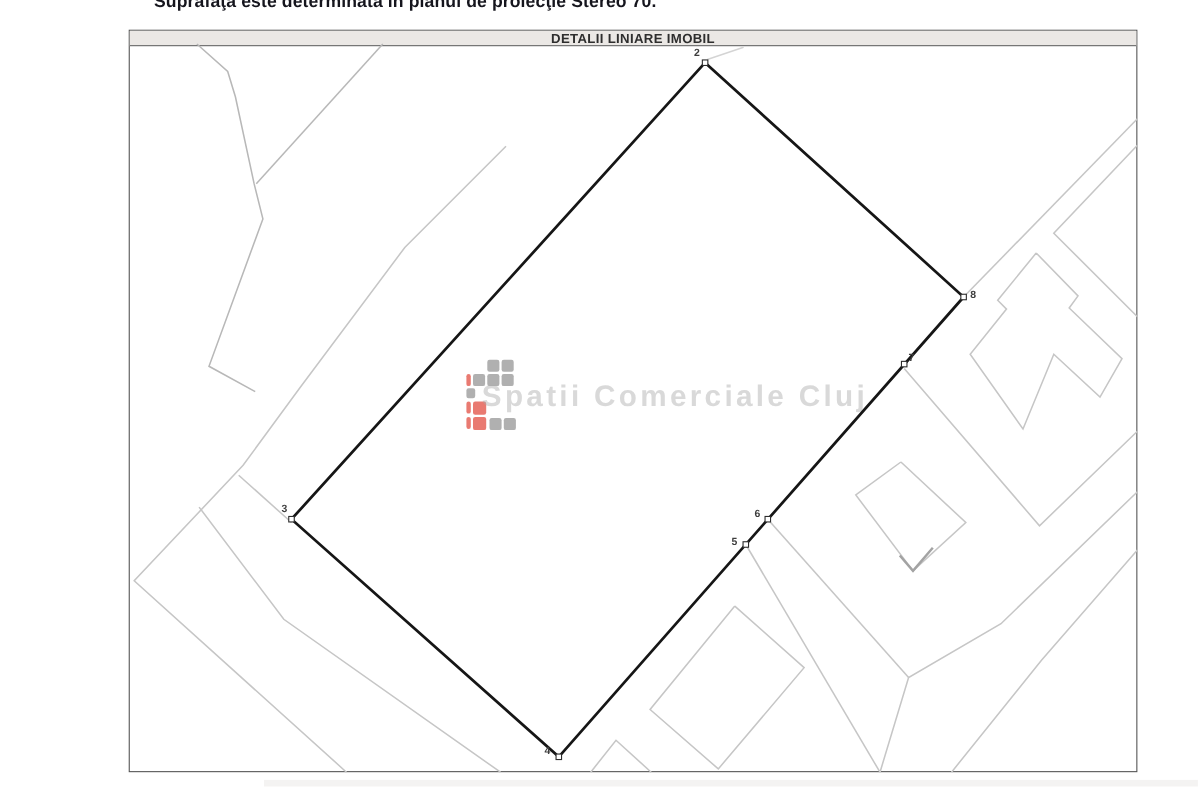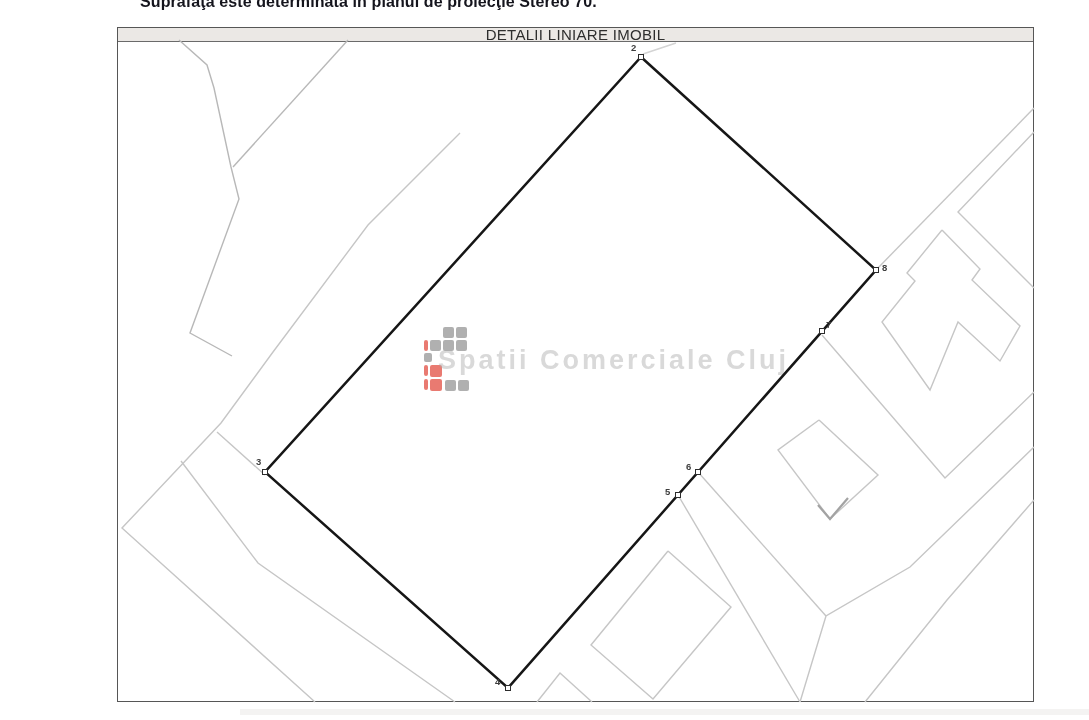--- a/index.html
+++ b/index.html
@@ -14,21 +14,21 @@
   .frame{
     position:absolute;left:117px;top:27px;width:917px;height:675px;
     box-sizing:border-box;border:1.5px solid #565656;background:#ffffff;
   }
   .titlebar{
     box-sizing:border-box;height:14px;background:#ebe8e5;
     border-bottom:1.5px solid #6a6a6a;
     display:flex;align-items:center;justify-content:center;
   }
   .titlebar span{
-    font-weight:400;font-size:15px;color:#2e2e2e;letter-spacing:.3px;line-height:12px;
+    font-weight:700;font-size:12px;color:#2e2e2e;letter-spacing:.3px;line-height:12px;
   }
   #plan-svg{
     position:absolute;left:0;top:0;width:1089px;height:720px;pointer-events:none;
   }
   .wm-text{
     font-family:"Liberation Sans",sans-serif;font-weight:700;letter-spacing:3px;
   }
   .vlabel{
     font-family:"Liberation Sans",sans-serif;font-weight:700;font-size:9.5px;fill:#3d3d3d;
   }

